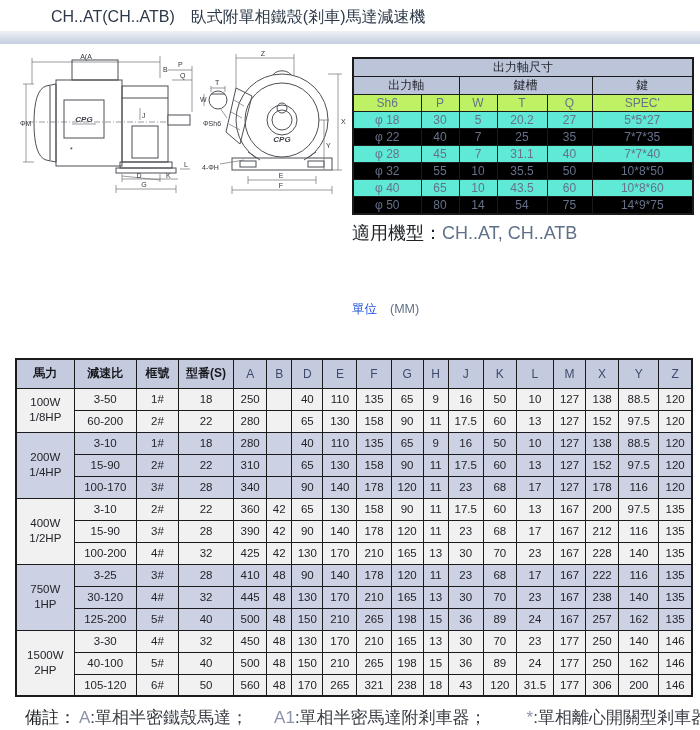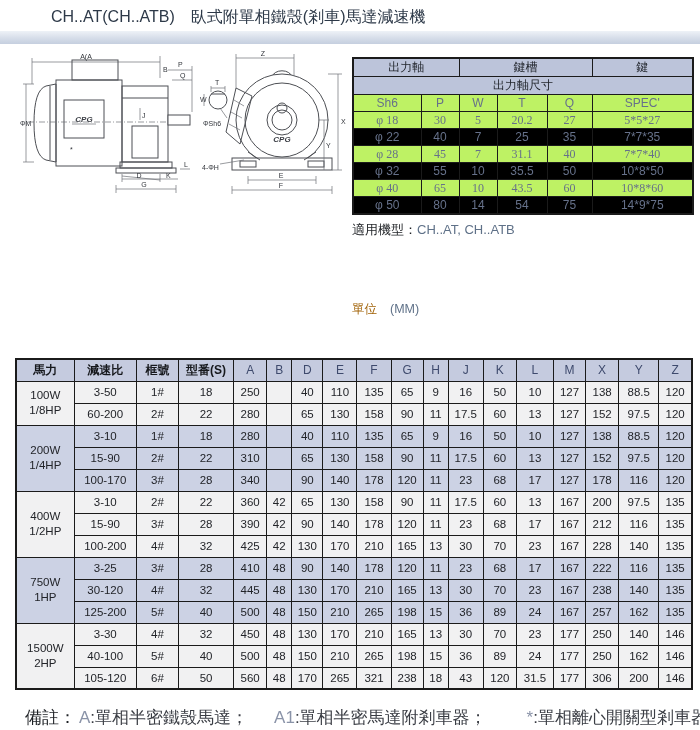--- a/index.html
+++ b/index.html
@@ -26,36 +26,36 @@
   td,th { border:1px solid #1b1b1b; text-align:center; vertical-align:middle;
     white-space:nowrap; overflow:hidden; }
 
   
   .shaft-table { position:absolute; left:352px; top:57px; width:340px;
     border:2px solid #1b1b1b; }
   .shaft-table td { font-size:12px; height:17px; }
   .tt-head { background:#bcc4da; color:#23272e; }
   .tt-title { font-size:12.5px; height:18px; }
   .tt-col  { background:#bef264; color:#66718a; height:18px; }
-  .tt-lav td  { background:#bef264;font-family:Liberation Serif, serif; }
+  .tt-lav td  { background:#5eead4; }
   .tt-light td { background:#000000; }
   .tt-val { color:#66718a; }
 
-  .models-line { position:absolute; left:352px; top:221px; font-size:13px; }
+  .models-line { position:absolute; left:352px; top:221px; font-size:18px; }
   .models-label { color:#1e2125; }
   .models-value { color:#5f7188; }
 
   .unit-line { position:absolute; left:352px; top:301px; font-size:12.5px; }
-  .unit-label { color:#a16207; }
+  .unit-label { color:#1d4ed8; }
   .unit-value { color:#5f7188;margin-left:13px; }
 
   
   .main-table { position:absolute; left:15px; top:358px; width:678px;
     border:2px solid #1b1b1b; }
-  .main-table th { background:#c5cbdf; height:22px; font-size:12px; }
+  .main-table th { background:#c5cbdf; height:29px; font-size:12px; }
   .th-zh { color:#16181c; font-weight:bold; }
   .th-letter { color:#3e4a6d; font-weight:normal; }
   .main-table td { font-size:11.5px; height:22px; color:#222429; }
   .row-light td { background:#f1f1f2; }
   .row-lav td { background:#ccd2e4; }
   .mt-power { line-height:1.3; }
 
   .footnote { position:absolute; left:25px; top:706px; font-size:17px;
     white-space:nowrap; }
   .fn-label { color:#1e2125; }
@@ -199,26 +199,26 @@
   <colgroup>
       <col style="width:68px">
       <col style="width:38px">
       <col style="width:38px">
       <col style="width:50px">
       <col style="width:45px">
       <col style="width:101px">
     </colgroup>
   <tbody>
       <tr>
+        <td colspan="6" class="tt-head tt-title">出力軸尺寸</td>
+      </tr>
+      <tr>
         <td colspan="2" class="tt-head">出力軸</td>
         <td colspan="3" class="tt-head">鍵槽</td>
         <td colspan="1" class="tt-head">鍵</td>
-      </tr>
-      <tr>
-        <td colspan="6" class="tt-head tt-title">出力軸尺寸</td>
       </tr>
       <tr>
         <td class="tt-col">Sh6</td>
         <td class="tt-col">P</td>
         <td class="tt-col">W</td>
         <td class="tt-col">T</td>
         <td class="tt-col">Q</td>
         <td class="tt-col">SPEC'</td>
       </tr>
       <tr class="tt-lav">

